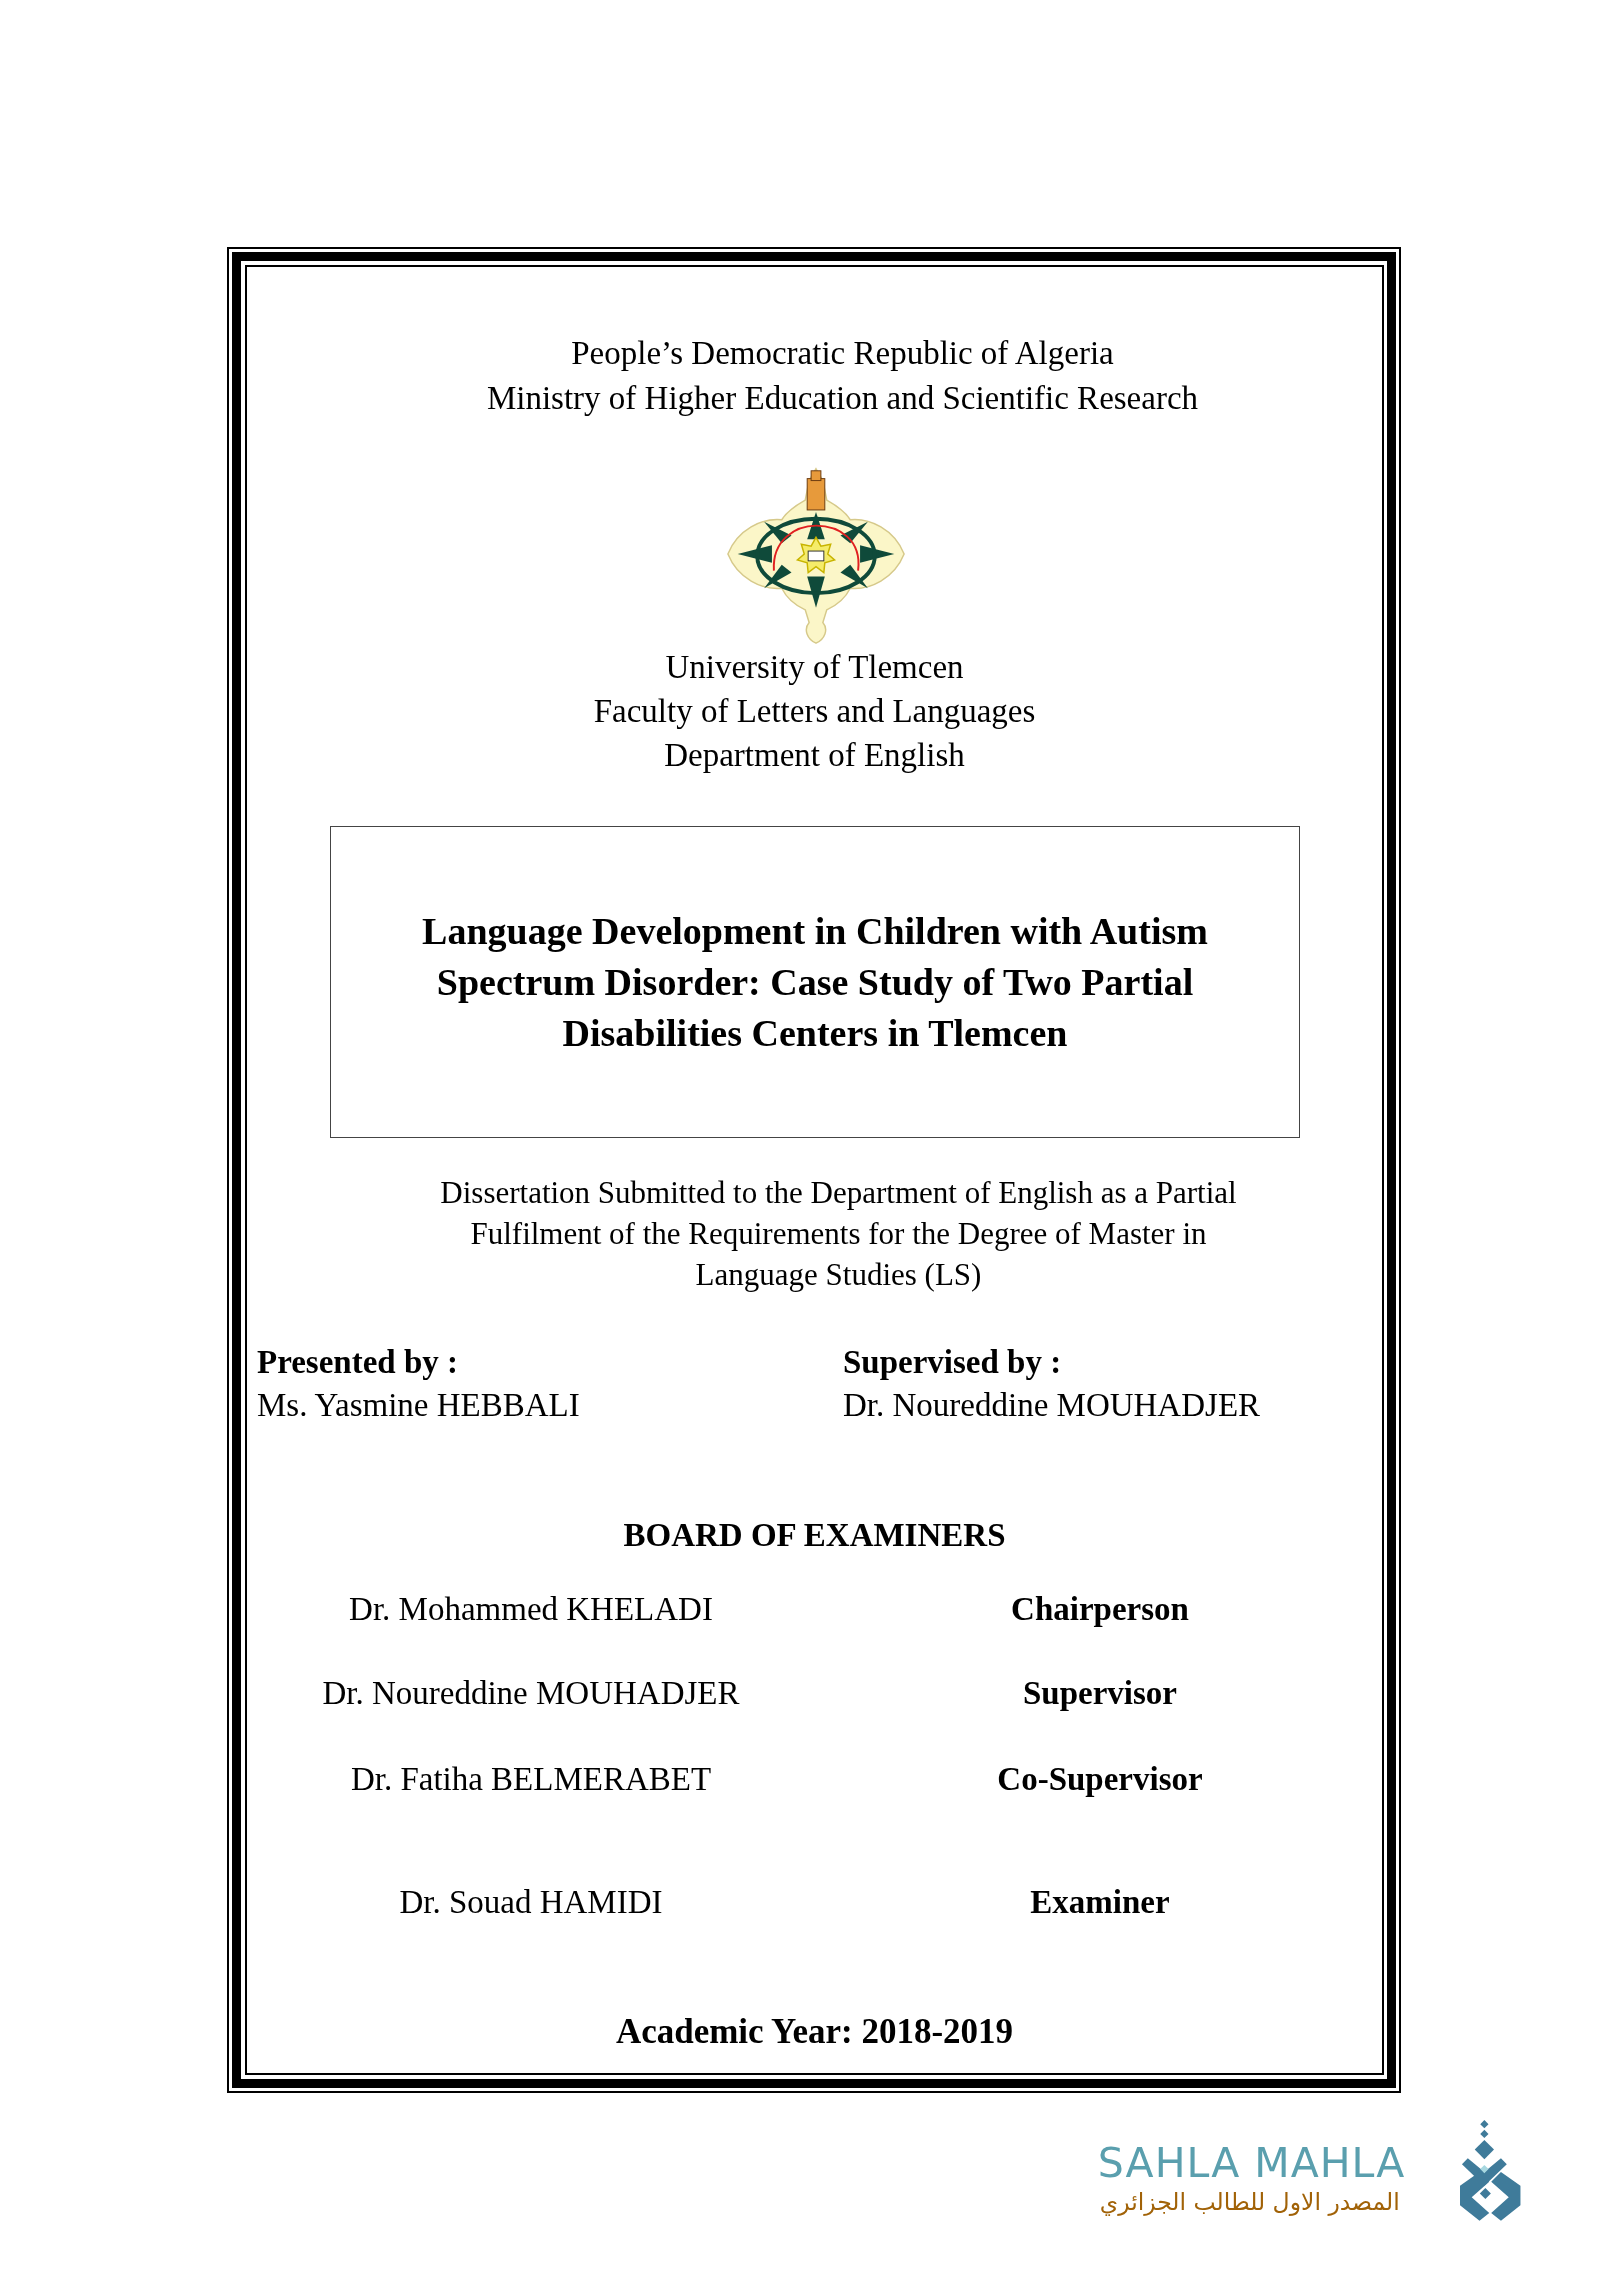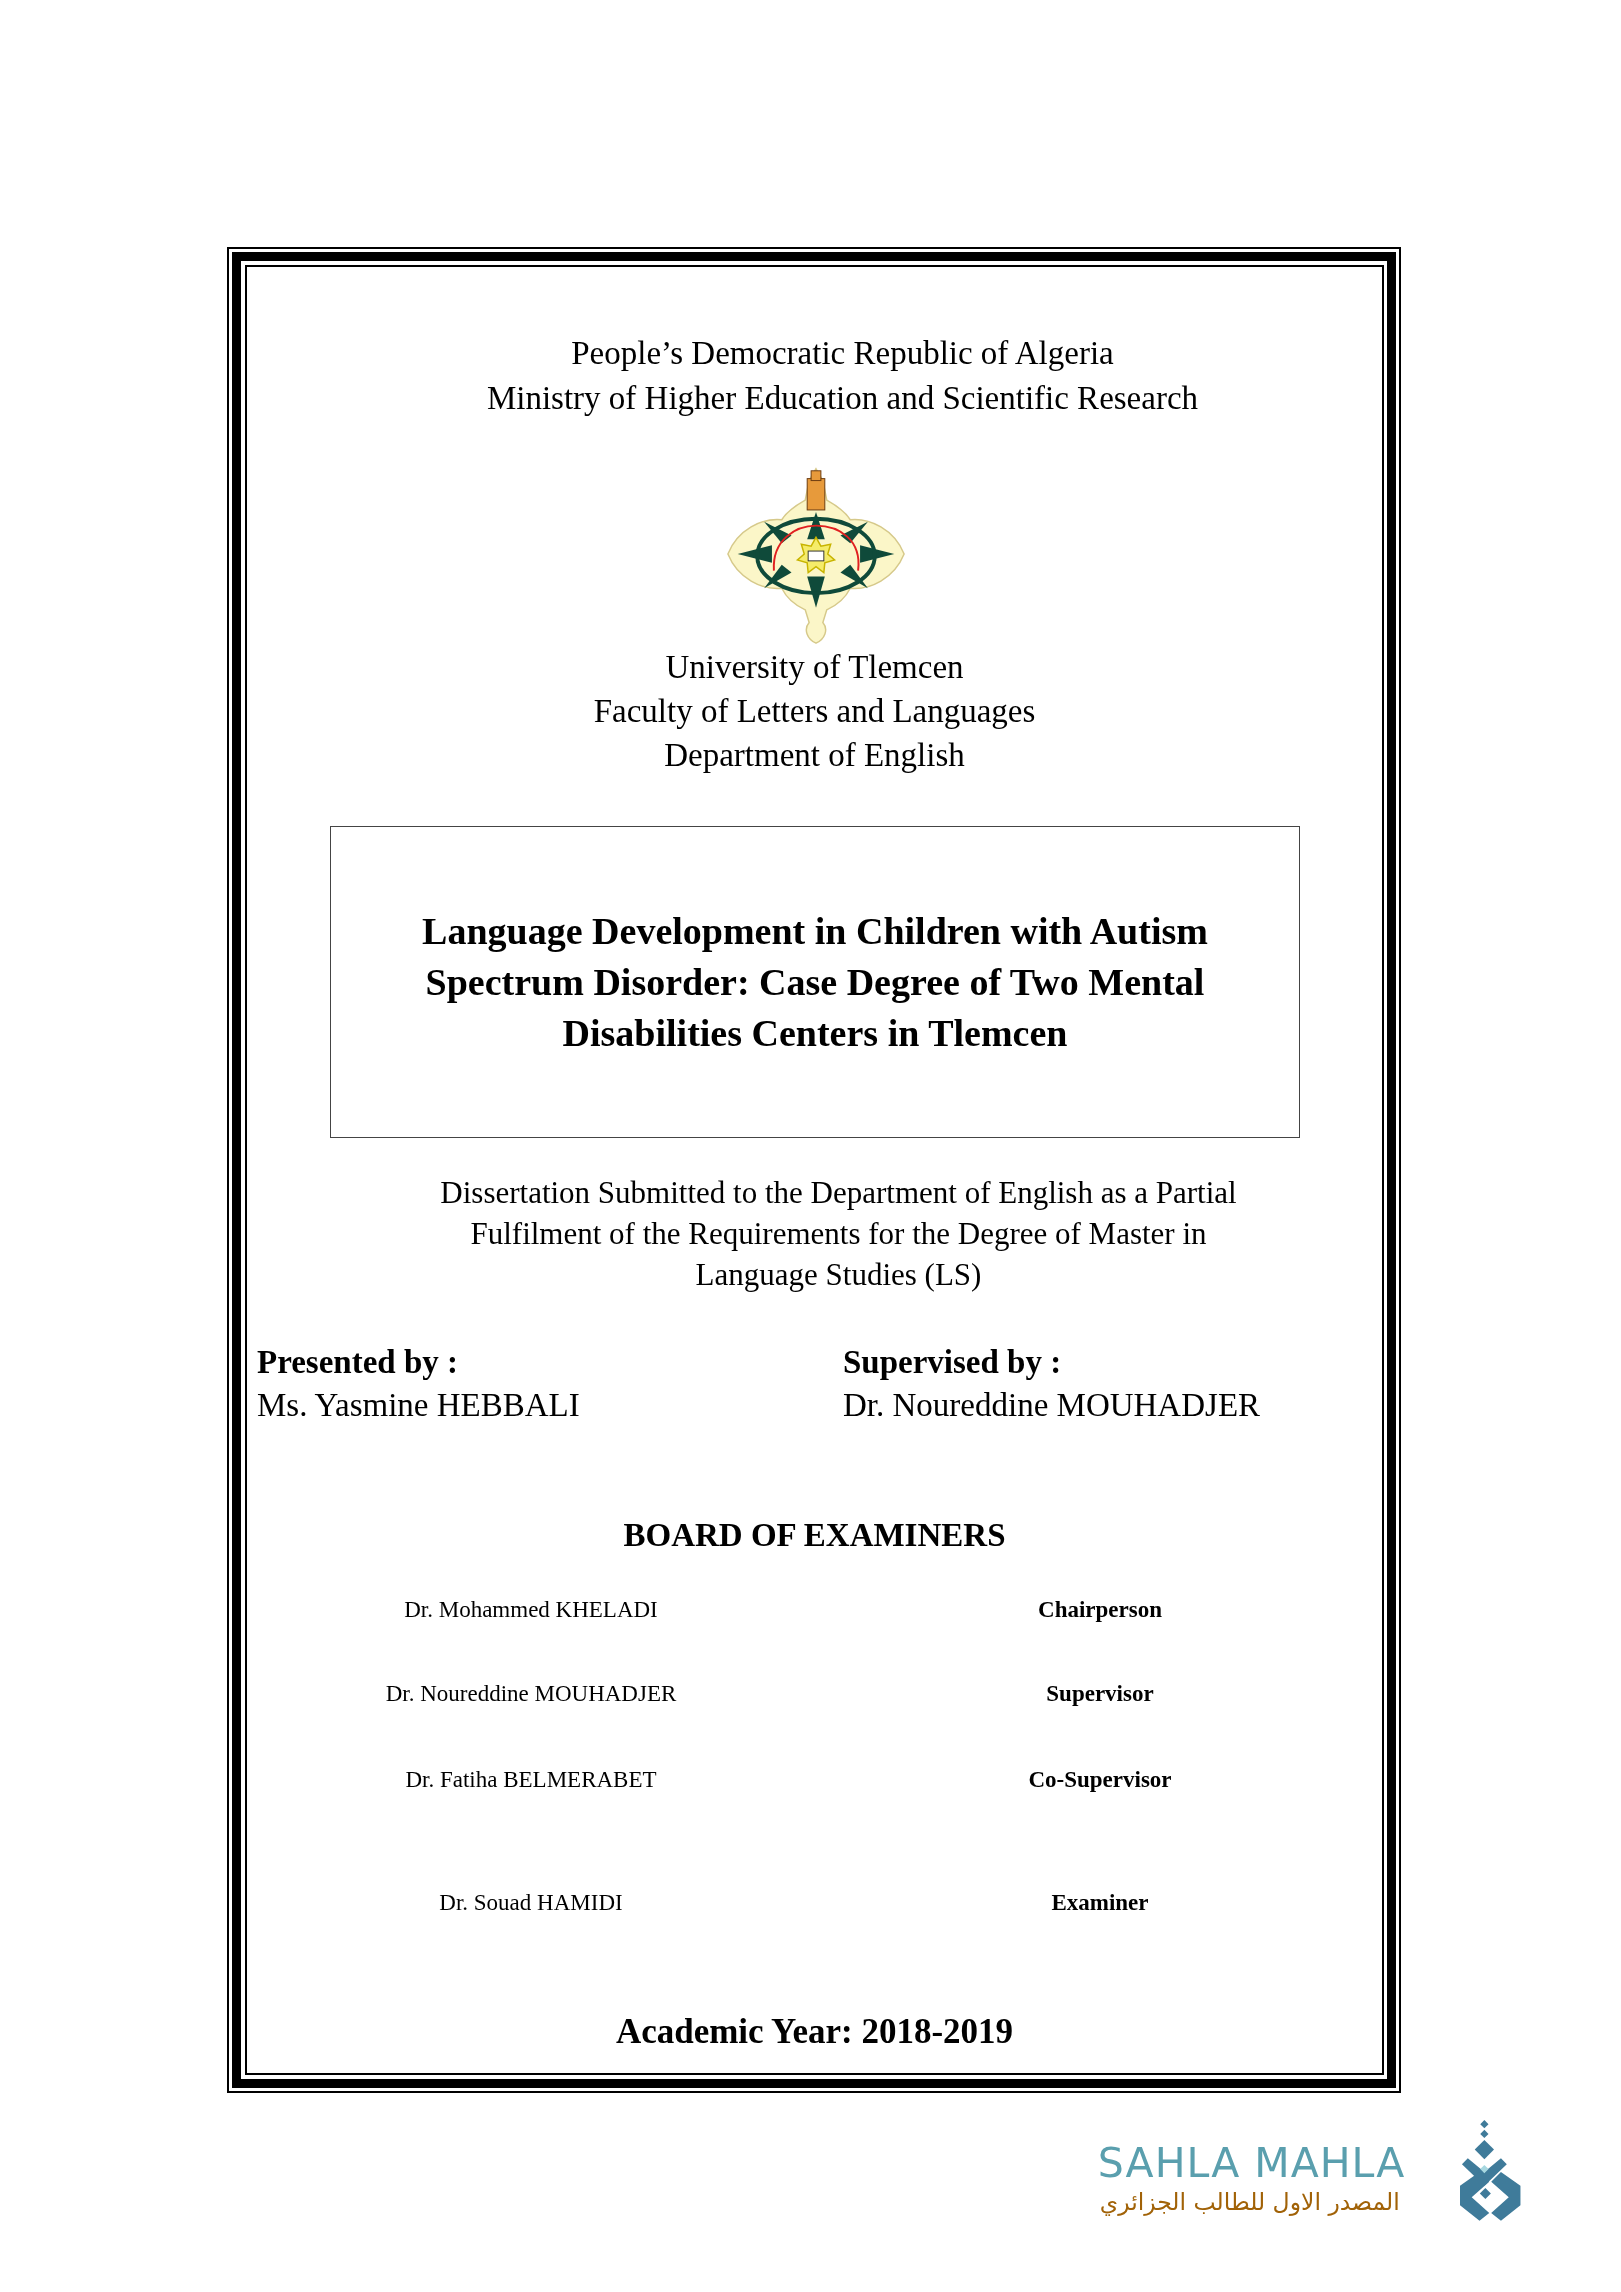--- a/index.html
+++ b/index.html
@@ -29,21 +29,21 @@
   .submission { top:1172px; font-size:31px; line-height:41px;margin-left:24px; }
 
   .people { position:absolute; top:1341px; font-size:33px; line-height:43px; text-align:left; }
   .people .label { font-weight:bold; display:block; }
   .presented { left:257px; width:392px; }
   .supervised { left:843px; width:510px; }
 
   .board-title { top:1514px; font-size:33px; font-weight:bold; line-height:43px; }
 
   .board { position:absolute; top:1588px; left:247px; width:1135px; }
-  .board-row { position:absolute; left:0; width:1338px; height:59px; font-size:23px; line-height:43px; }
+  .board-row { position:absolute; left:0; width:1338px; height:59px; font-size:33px; line-height:43px; }
   .board-row .name { position:absolute; left:0; width:568px; text-align:center; }
   .board-row .role { position:absolute; left:608px; width:490px; text-align:center; font-weight:bold; }
 
   .year { top:2009px; font-size:35px; font-weight:bold; line-height:45px; }
 
   .watermark { position:absolute; left:1088px; top:2117px; width:470px; height:108px; }
   .wm-text { position:absolute; left:9.8px; top:21.6px; font-family:"DejaVu Sans", sans-serif;
              font-size:41px; color:#5a9fae; letter-spacing:1px; }
   .wm-arabic { position:absolute; left:11.8px; top:71px; font-family:"DejaVu Sans", sans-serif;
                font-size:23.5px; color:#a16207; direction:rtl; width:353px; text-align:left; }
@@ -91,21 +91,21 @@
 
 <div class="center univ">
   <span class="line">University of Tlemcen</span>
   <span class="line">Faculty of Letters and Languages</span>
   <span class="line">Department of English</span>
 </div>
 
 <div class="title-box">
   <div class="title">
     <span class="line">Language Development in Children with Autism</span>
-    <span class="line">Spectrum Disorder: Case Degree of Two Mental</span>
+    <span class="line">Spectrum Disorder: Case Study of Two Partial</span>
     <span class="line">Disabilities Centers in Tlemcen</span>
   </div>
 </div>
 
 <div class="center submission">
   <span class="line">Dissertation Submitted to the Department of English as a Partial</span>
   <span class="line">Fulfilment of the Requirements for the Degree of Master in</span>
   <span class="line">Language Studies (LS)</span>
 </div>
 

